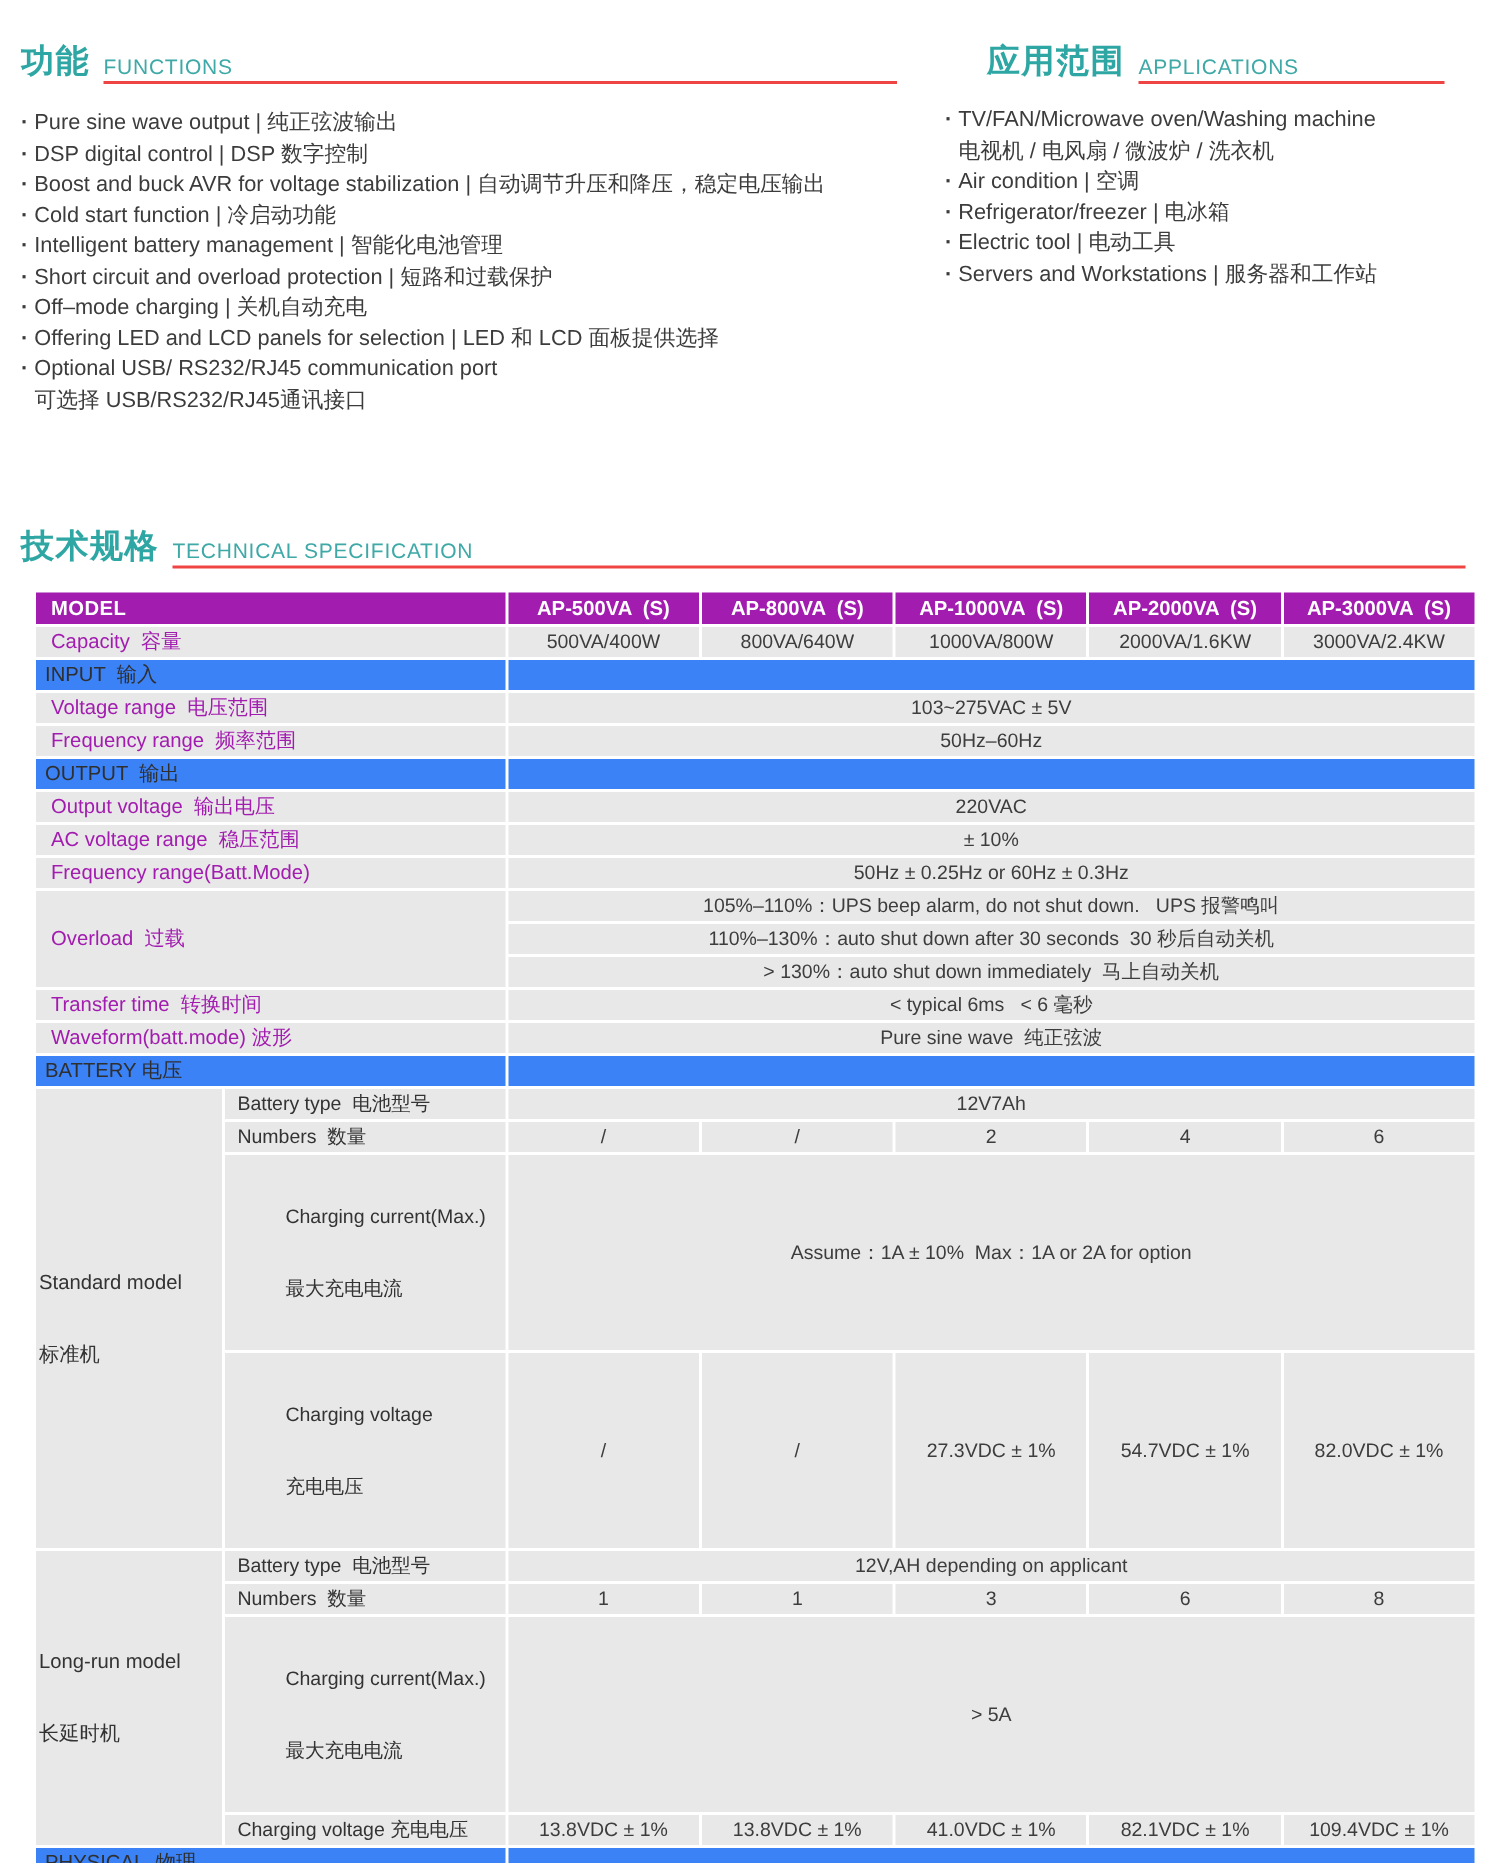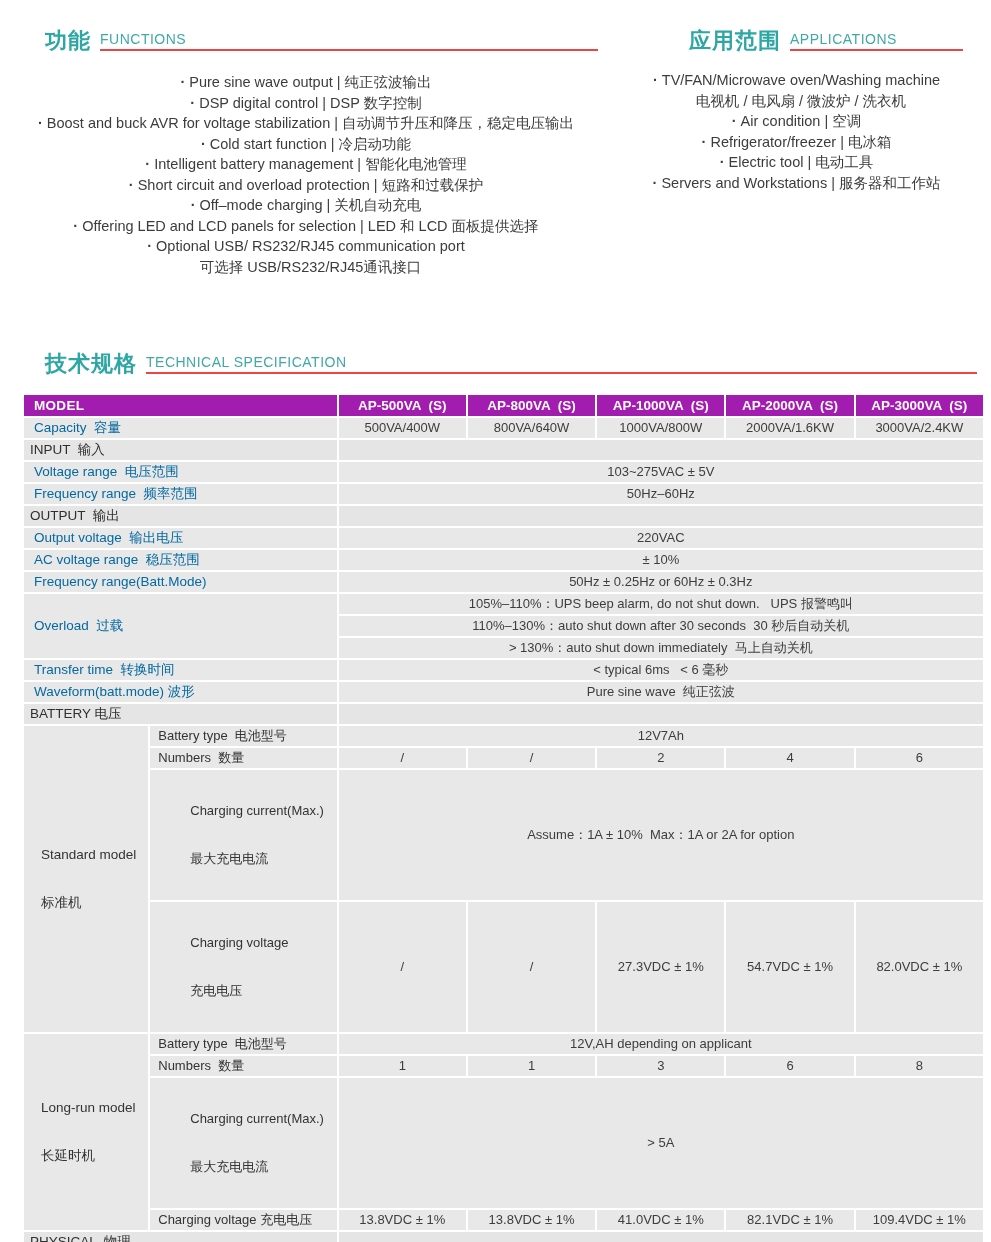--- a/index.html
+++ b/index.html
@@ -9,32 +9,32 @@
     color:#3d3d3d;
     -webkit-font-smoothing:antialiased;
   }
   .page{padding:26px 14px 28px 14px;}
 
   
   .top{display:flex;align-items:flex-start;}
   .col-left{width:584px;}
   .col-right{width:333px;margin-left:32px;}
 
-  .sec-title{display:flex;align-items:center;margin-left:31px;}
+  .sec-title{display:flex;align-items:flex-end;}
   .sec-title .zh{
     font-size:22px;font-weight:bold;color:#2ea7a4;letter-spacing:1px;white-space:nowrap;
   }
   .sec-title .en-wrap{
     flex:1;margin-left:9px;padding-bottom:2px;
     border-bottom:2px solid #ef4444;
     font-size:14px;color:#3fa9a7;letter-spacing:0.5px;white-space:nowrap;
   }
   .col-right .sec-title{padding-left:28px;}
 
-  ul.bullets{list-style:none;margin:16px 0 0 0;padding:0;text-align:center;}
+  ul.bullets{list-style:none;margin:16px 0 0 0;padding:0;}
   ul.bullets li{display:flex;font-size:14.5px;line-height:20.5px;color:#3c3c3c;}
   ul.bullets li .txt{flex:1;}
   ul.bullets li .txt::before{content:"·\00a0";font-weight:bold;}
   ul.bullets li .txt .cont{display:block;padding-left:9px;}
   .col-right ul.bullets{margin-top:14px;}
 
   
   .spec-head{margin-top:72px;}
 
   
@@ -55,24 +55,24 @@
     white-space:pre-wrap;
     overflow:hidden;
   }
   td.val{text-align:center;}
   tr.head td{
     background:#a21caf;color:#ffffff;font-weight:bold;font-size:13.5px;
     text-align:center;height:19px;
   }
   tr.head td.label{text-align:left;padding-left:10px;letter-spacing:0.3px;}
   td.section{
-    background:#e5e5e5;color:#2f2f2f;font-size:13.5px;height:18px;
-  }
-  td.label{padding-left:10px;font-size:13.5px;color:#0369a1;}
-  td.group{font-size:13.5px;color:#333;padding-left:17px;}
+    background:#3b82f6;color:#2f2f2f;font-size:13.5px;height:18px;
+  }
+  td.label{padding-left:10px;font-size:13.5px;color:#a21caf;}
+  td.group{font-size:13.5px;color:#333;padding-left:2px;}
   td.sub{font-size:13px;color:#333;padding-left:8px;}
   td.two{height:34px;padding-left:40px;}
 </style>
 </head>
 <body>
 
 <div class="page">
 
   <div class="top">
 

